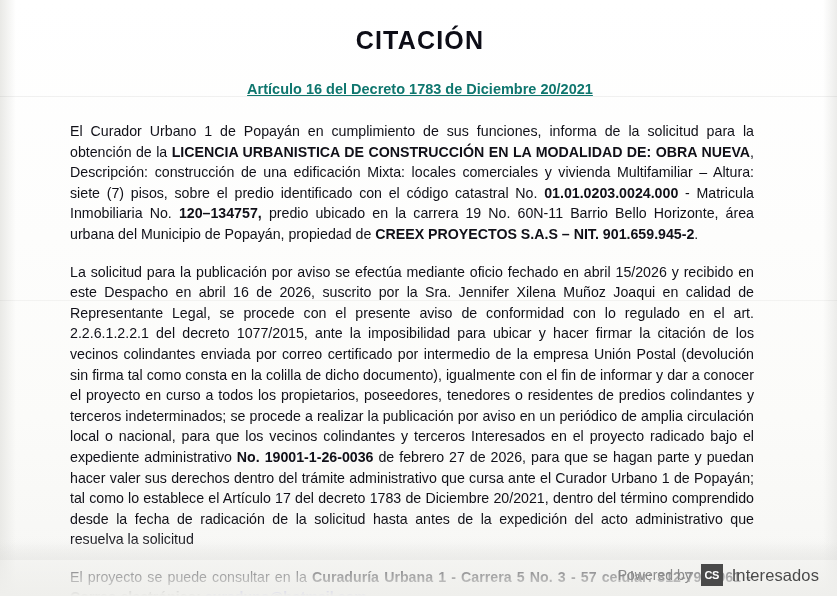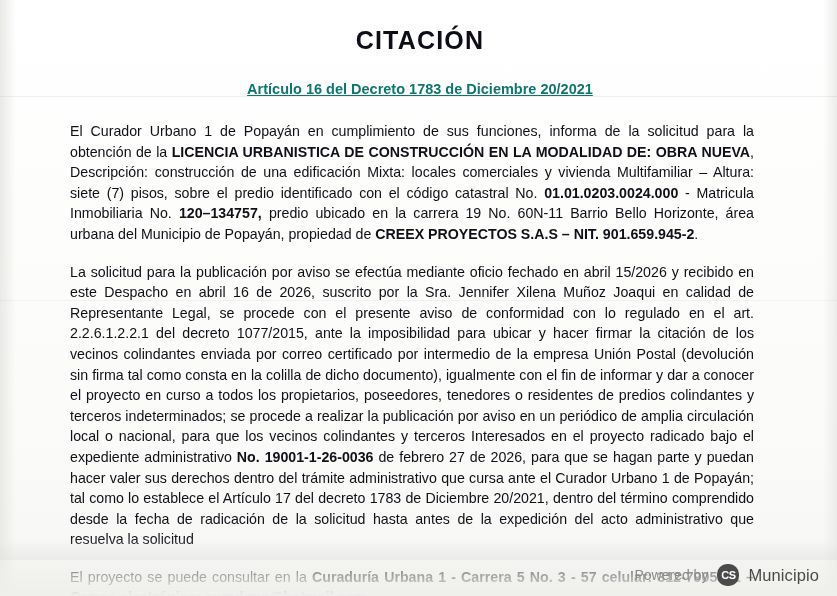--- a/index.html
+++ b/index.html
@@ -124,21 +124,21 @@
     gap: 9px;
   }
   .footer-powered {
     font-size: 14px;
     color: #8a8a8a;
     font-family: "Liberation Sans", sans-serif;
   }
   .cs-badge {
     width: 22px;
     height: 22px;
-    border-radius: 10px;
+    border-radius: 0;
     background: #4a4a4a;
     color: #ffffff;
     font-size: 11px;
     font-weight: bold;
     display: flex;
     align-items: center;
     justify-content: center;
     letter-spacing: -0.5px;
   }
   .cs-word {
@@ -171,15 +171,15 @@
     <p class="para"><span>El proyecto se puede consultar en la </span><span class="b">Curaduría Urbana 1 - Carrera 5 No. 3 - 57 celular: 312-7905961 –</span> <span class="b">Correo electrónico:</span> <span class="email-link">curaduno@hotmail.com</span></p>
 
   </div>
 
   <div class="shadow-bottom"></div>
   <div class="scan-edge-bottom"></div>
 
   <div class="footer">
     <span class="footer-powered">Powered by</span>
     <span class="cs-badge">CS</span>
-    <span class="cs-word">Municipio</span>
+    <span class="cs-word">Interesados</span>
   </div>
 </div>
 
 </body></html>

